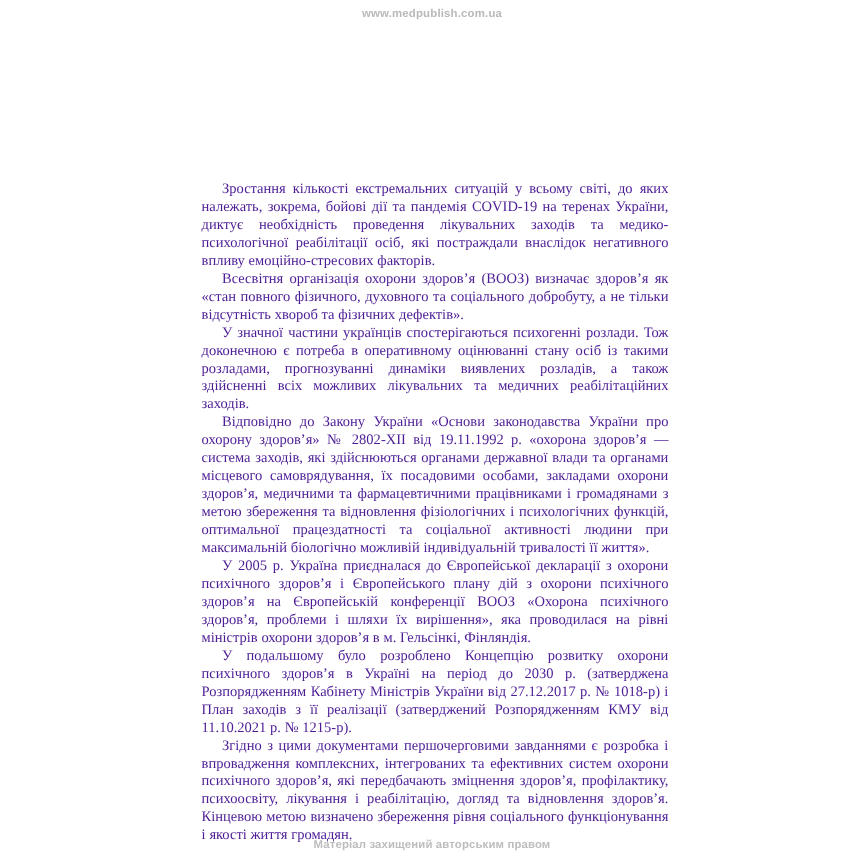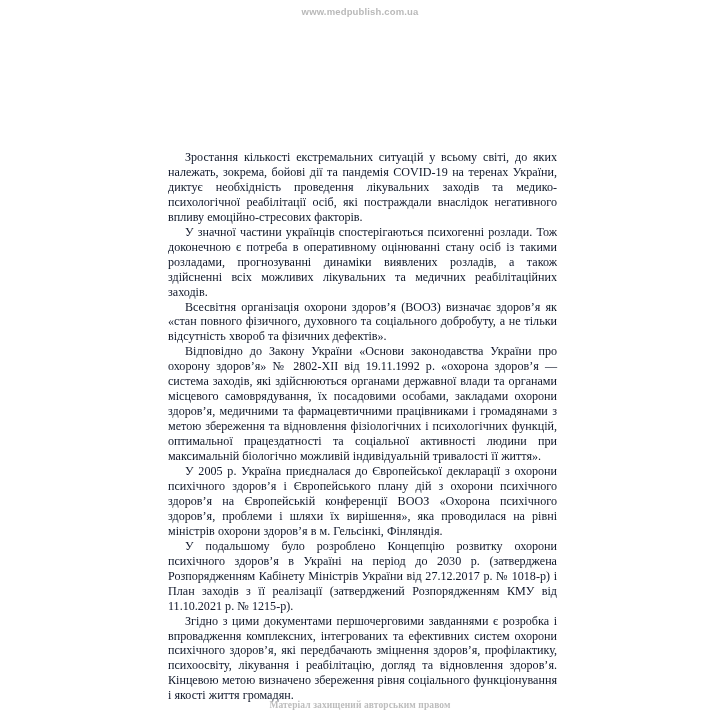--- a/index.html
+++ b/index.html
@@ -73,50 +73,50 @@
   }
   .para {
     margin: 0;
     font-size: 12.1px;
     line-height: 14.95px;
     text-align: justify;
     text-align-last: left;
     text-indent: 17px;
     hyphens: manual;
     word-spacing: 0.1px;
-    color: #0f172a;
+    color: #4c1d95;
   }
 
   
   .copyright-note {
     position: absolute;
     bottom: 10px;
     left: 0;
     width: 720px;
     text-align: center;
-    font-family: Liberation Serif, serif;
+    font-family: Liberation Sans, sans-serif;
     font-size: 9.5px;
     font-weight: 700;
     letter-spacing: 0.1px;
     color: #bdbdbd;
     user-select: none;
   }
 </style>
 </head>
 <body>
 
 <div class="page">
 
   <div class="site-url">www.medpublish.com.ua</div>
 
 
   <div class="body-col">
     <p class="para">Зростання кількості екстремальних ситуацій у всьому світі, до яких належать, зокрема, бойові дії та пандемія COVID-19 на теренах України, диктує необхідність проведення лікувальних заходів та медико-психологічної реабілітації осіб, які постраждали внаслідок негативного впливу емоційно-стресових факторів.</p>
+    <p class="para">Всесвітня організація охорони здоров’я (ВООЗ) визначає здоров’я як «стан повного фізичного, духовного та соціального добробуту, а не тільки відсутність хвороб та фізичних дефектів».</p>
     <p class="para">У значної частини українців спостерігаються психогенні розлади. Тож доконечною є потреба в оперативному оцінюванні стану осіб із такими розладами, прогнозуванні динаміки виявлених розладів, а також здійсненні всіх можливих лікувальних та медичних реабілітаційних заходів.</p>
-    <p class="para">Всесвітня організація охорони здоров’я (ВООЗ) визначає здоров’я як «стан повного фізичного, духовного та соціального добробуту, а не тільки відсутність хвороб та фізичних дефектів».</p>
     <p class="para">Відповідно до Закону України «Основи законодавства України про охорону здоров’я» № 2802-XII від 19.11.1992 р. «охорона здоров’я — система заходів, які здійснюються органами державної влади та органами місцевого самоврядування, їх посадовими особами, закладами охорони здоров’я, медичними та фармацевтичними працівниками і громадянами з метою збереження та відновлення фізіологічних і психологічних функцій, оптимальної працездатності та соціальної активності людини при максимальній біологічно можливій індивідуальній тривалості її життя».</p>
     <p class="para">У 2005 р. Україна приєдналася до Європейської декларації з охорони психічного здоров’я і Європейського плану дій з охорони психічного здоров’я на Європейській конференції ВООЗ «Охорона психічного здоров’я, проблеми і шляхи їх вирішення», яка проводилася на рівні міністрів охорони здоров’я в м. Гельсінкі, Фінляндія.</p>
     <p class="para">У подальшому було розроблено Концепцію розвитку охорони психічного здоров’я в Україні на період до 2030 р. (затверджена Розпорядженням Кабінету Міністрів України від 27.12.2017 р. № 1018-р) і План заходів з її реалізації (затверджений Розпорядженням КМУ від 11.10.2021 р. № 1215-р).</p>
     <p class="para">Згідно з цими документами першочерговими завданнями є розробка і впровадження комплексних, інтегрованих та ефективних систем охорони психічного здоров’я, які передбачають зміцнення здоров’я, профілактику, психоосвіту, лікування і реабілітацію, догляд та відновлення здоров’я. Кінцевою метою визначено збереження рівня соціального функціонування і якості життя громадян.</p>
   </div>
 
   <div class="copyright-note">Матеріал захищений авторським правом</div>
 
 </div>
 

